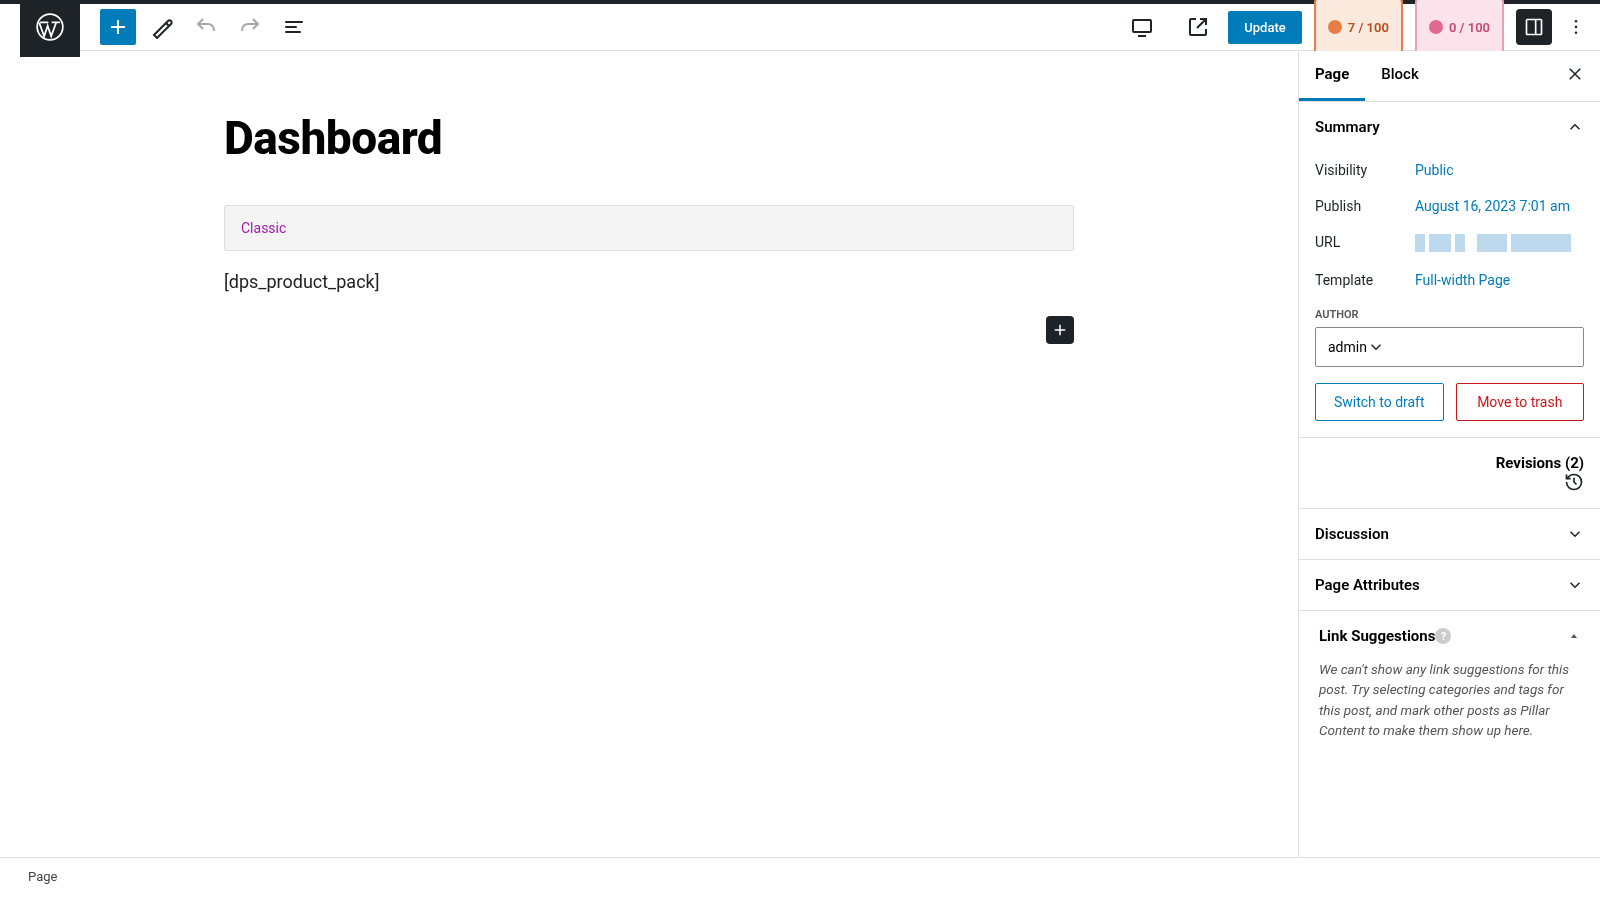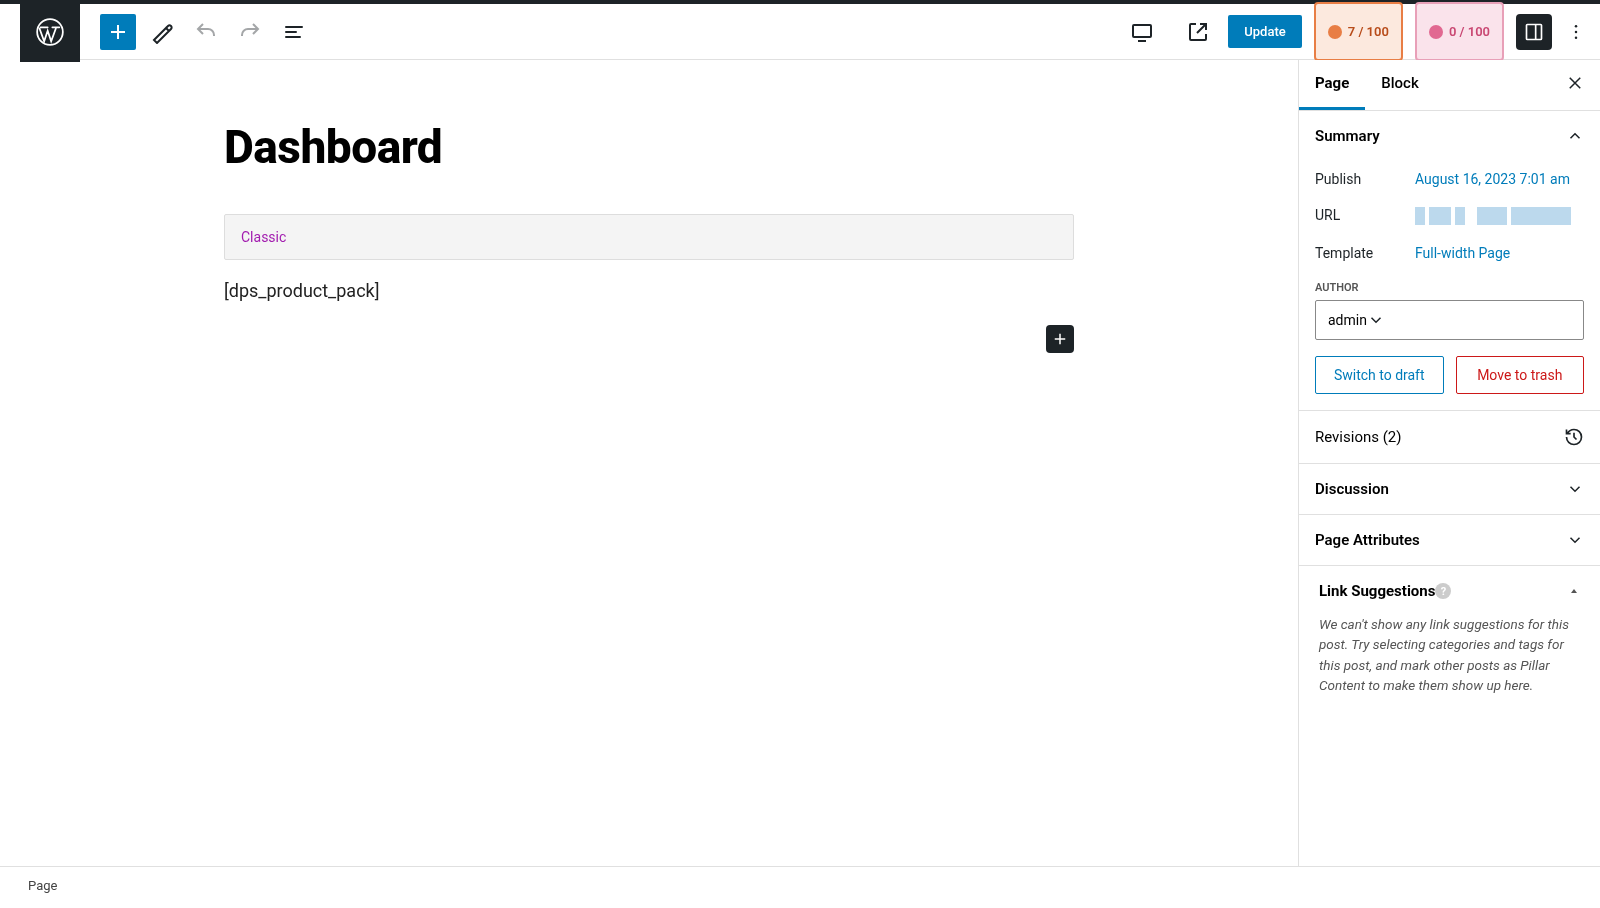--- a/index.html
+++ b/index.html
@@ -1,18 +1,18 @@
 <!DOCTYPE html>
 <html><head>
 <meta charset="utf-8">
 <style>
 * { box-sizing: border-box; margin: 0; padding: 0; font-family: -apple-system, BlinkMacSystemFont, "Segoe UI", Roboto, sans-serif; }
 body { background: #fff; }
 .top-bar { height: 4px; background: #1d2327; }
-.header { height: 56px; background: #fff; border-bottom: 1px solid #e0e0e0; display: flex; align-items: center; justify-content: space-between; margin-left: 20px; }
+.header { height: 47px; background: #fff; border-bottom: 1px solid #e0e0e0; display: flex; align-items: center; justify-content: space-between; margin-left: 20px; }
 .header-left { display: flex; align-items: center; }
 .wp-logo { width: 60px; height: 60px; background: #1d2327; display: flex; align-items: center; justify-content: center; color: #fff; }
 .wp-logo svg { width: 28px; height: 28px; }
 .toolbar-btn { width: 36px; height: 36px; display: flex; align-items: center; justify-content: center; border: none; background: transparent; cursor: pointer; border-radius: 2px; margin-left: 8px; }
 .toolbar-btn.plus { background: #007cba; color: #fff; margin-left: 20px; }
 .toolbar-btn svg { width: 24px; height: 24px; }
 .toolbar-btn.disabled { opacity: 0.4; }
 .header-right { display: flex; align-items: center; gap: 12px; padding-right: 12px; }
 .update-btn { background: #007cba; color: #fff; border: none; padding: 9px 16px; border-radius: 2px; font-size: 13px; font-weight: 500; cursor: pointer; }
 .score-badge { border: 2px solid; border-radius: 4px; padding: 20px 12px; font-size: 13px; font-weight: 600; display: flex; align-items: center; gap: 6px; }
@@ -42,21 +42,21 @@
 .summary-label { width: 100px; color: #1d2327; }
 .summary-value { color: #007cba; cursor: pointer; }
 .url-blur { display: flex; gap: 4px; }
 .url-blur span { background: #bcd9ed; height: 18px; display: inline-block; }
 .author-label { font-size: 11px; font-weight: 600; text-transform: uppercase; color: #555; margin-top: 10px; margin-bottom: 6px; }
 .author-select { width: 100%; border: 1px solid #888; padding: 10px 12px; font-size: 14px; border-radius: 2px; display: flex; justify-content: flex-start; align-items: center; cursor: pointer; }
 .action-buttons { display: flex; gap: 12px; margin-top: 16px; }
 .action-btn { flex: 1; padding: 10px 8px; border: 1px solid; border-radius: 2px; font-size: 14px; text-align: center; cursor: pointer; background: #fff; }
 .action-btn.draft { border-color: #007cba; color: #007cba; }
 .action-btn.trash { border-color: #cc1818; color: #cc1818; }
-.revisions-row { padding: 16px; display: flex; justify-content: space-between; align-items: center; font-size: 15px; font-weight: 400; border-bottom: 1px solid #e0e0e0; cursor: pointer; }
+.revisions-row { padding: 16px; display: flex; justify-content: space-between; align-items: flex-end; font-size: 15px; font-weight: 700; border-bottom: 1px solid #e0e0e0; cursor: pointer; flex-direction: column; }
 .link-sug { padding: 16px 20px; }
 .link-sug-header { display: flex; align-items: center; justify-content: space-between; margin-bottom: 14px; }
 .link-sug-title { font-weight: 700; font-size: 15px; display: flex; align-items: center; }
 .help-icon { width: 16px; height: 16px; border-radius: 50%; background: #ccc; color: #fff; font-size: 11px; display: flex; align-items: center; justify-content: center; }
 .link-sug-text { font-style: italic; font-size: 13.5px; color: #555; line-height: 1.5; }
 .footer { height: 38px; border-top: 1px solid #e0e0e0; padding: 0 28px; display: flex; align-items: center; font-size: 13px; color: #444; }
 .chevron { width: 18px; height: 18px; }
 </style>
 </head>
 <body>
@@ -163,20 +163,24 @@
 
     <div class="panel-section">
       <div class="panel-header">
         <span>Summary</span>
         <svg class="chevron" viewBox="0 0 24 24" fill="none" stroke="#1d2327" stroke-width="2">
             <path d="M6 15l6-6 6 6"></path>
           </svg>
       </div>
       <div class="panel-body">
         <div class="summary-row">
+          <div class="summary-label">Visibility</div>
+          <div class="summary-value">Public</div>
+        </div>
+        <div class="summary-row">
           <div class="summary-label">Publish</div>
           <div class="summary-value">August 16, 2023 7:01 am</div>
         </div>
         <div class="summary-row">
           <div class="summary-label">URL</div>
           <div class="summary-value url-blur">
             <span style="width:10px"></span>
               <span style="width:22px"></span>
               <span style="width:10px"></span>
               <span style="width:30px;margin-left:8px"></span>

